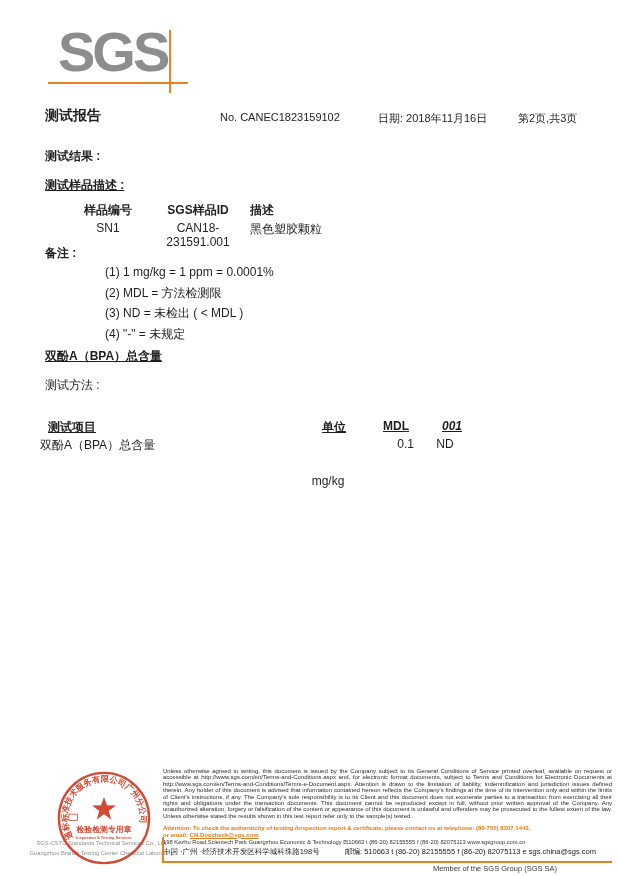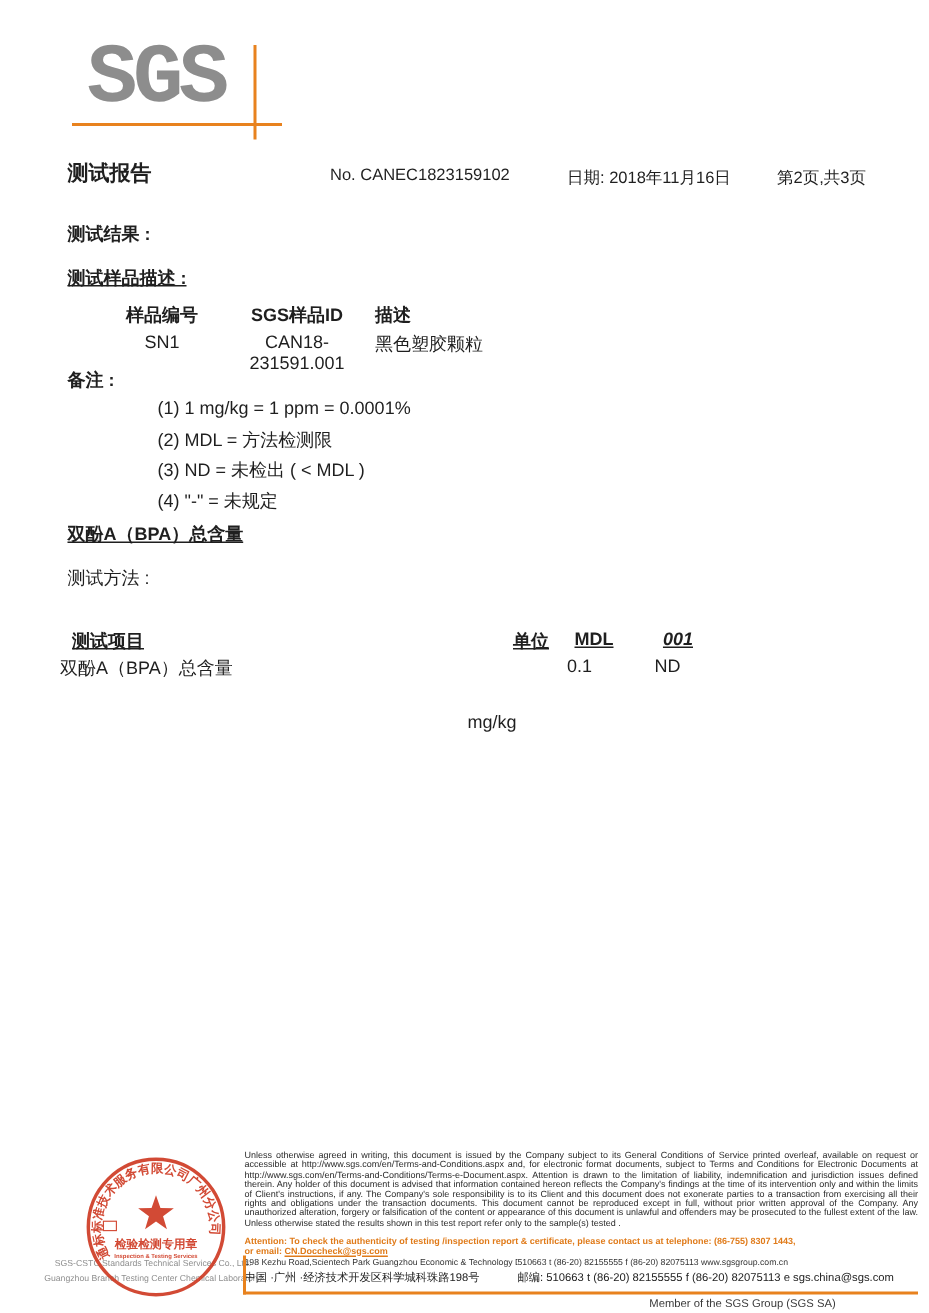--- a/index.html
+++ b/index.html
@@ -1,21 +1,21 @@
 <!DOCTYPE html>
 <html><head>
 <meta charset="utf-8">
 <style>
   html,body{margin:0;padding:0;background:#ffffff;}
   .page{position:relative;width:619px;height:875px;background:#fff;
         font-family:"Liberation Sans","DejaVu Sans",sans-serif;color:#1f1f1f;overflow:hidden;}
   .abs{position:absolute;}
   
   .logo-text{left:58px;top:24px;font-size:56px;font-weight:bold;color:#8d8d8d;
-             letter-spacing:-3px;line-height:56px;font-family:Liberation Mono, monospace;}
+             letter-spacing:-3px;line-height:56px;font-family:Liberation Sans, sans-serif;}
   .logo-hline{left:48px;top:82px;width:140px;height:2px;background:#e8821e;}
   .logo-vline{left:169px;top:30px;width:2px;height:63px;background:#e8821e;}
   
   .doc-title{left:45px;top:107px;font-size:14px;font-weight:bold;}
   .report-no{left:220px;top:111px;font-size:11px;}
   .report-date{left:378px;top:111px;font-size:11px;}
   .page-info{left:518px;top:111px;font-size:11px;}
   
   .fs11{font-size:12px;}
   .b{font-weight:bold;}
@@ -28,26 +28,26 @@
   .st-h3{left:250px;top:202px;}
   .st-c1{left:58px;top:221px;width:100px;text-align:center;}
   .st-c2{left:148px;top:221px;width:100px;text-align:center;}
   .st-c3{left:250px;top:221px;}
   .notes-label{left:45px;top:245px;}
   .notes{left:105px;top:262px;line-height:20.5px;}
   .bpa-heading{left:45px;top:348px;}
   .method-label{left:45px;top:377px;}
   .method-text{left:112px;top:377px;width:466px;line-height:20px;}
   .rt-h1{left:48px;top:419px;}
-  .rt-h2{left:322px;top:419px;width:44px;text-align:right;}
+  .rt-h2{left:312px;top:419px;width:44px;text-align:center;}
   .rt-h3{left:378px;top:419px;width:36px;text-align:center;}
   .rt-h4{left:428px;top:419px;width:34px;text-align:right;}
   .rt-c1{left:40px;top:437px;}
   .rt-c2{left:306px;top:437px;width:44px;text-align:center;margin-top:37px;}
-  .rt-c3{left:378px;top:437px;width:36px;text-align:left;}
+  .rt-c3{left:378px;top:437px;width:36px;text-align:right;}
   .rt-c4{left:428px;top:437px;width:34px;text-align:center;}
   
   .disclaimer{left:163px;top:768px;width:449px;font-size:6px;line-height:6.4px;
               text-align:justify;color:#2b2b2b;}
   .attention{left:163px;top:825px;width:449px;font-size:6px;line-height:6.6px;
              font-weight:bold;color:#e07b1a;}
   .attention .mail{text-decoration:underline;}
   .addr-row{left:163px;width:449px;font-size:5.8px;color:#333;white-space:nowrap;}
   .addr-en{top:839px;}
   .addr-cn{top:847px;font-size:7.5px;color:#222;}

